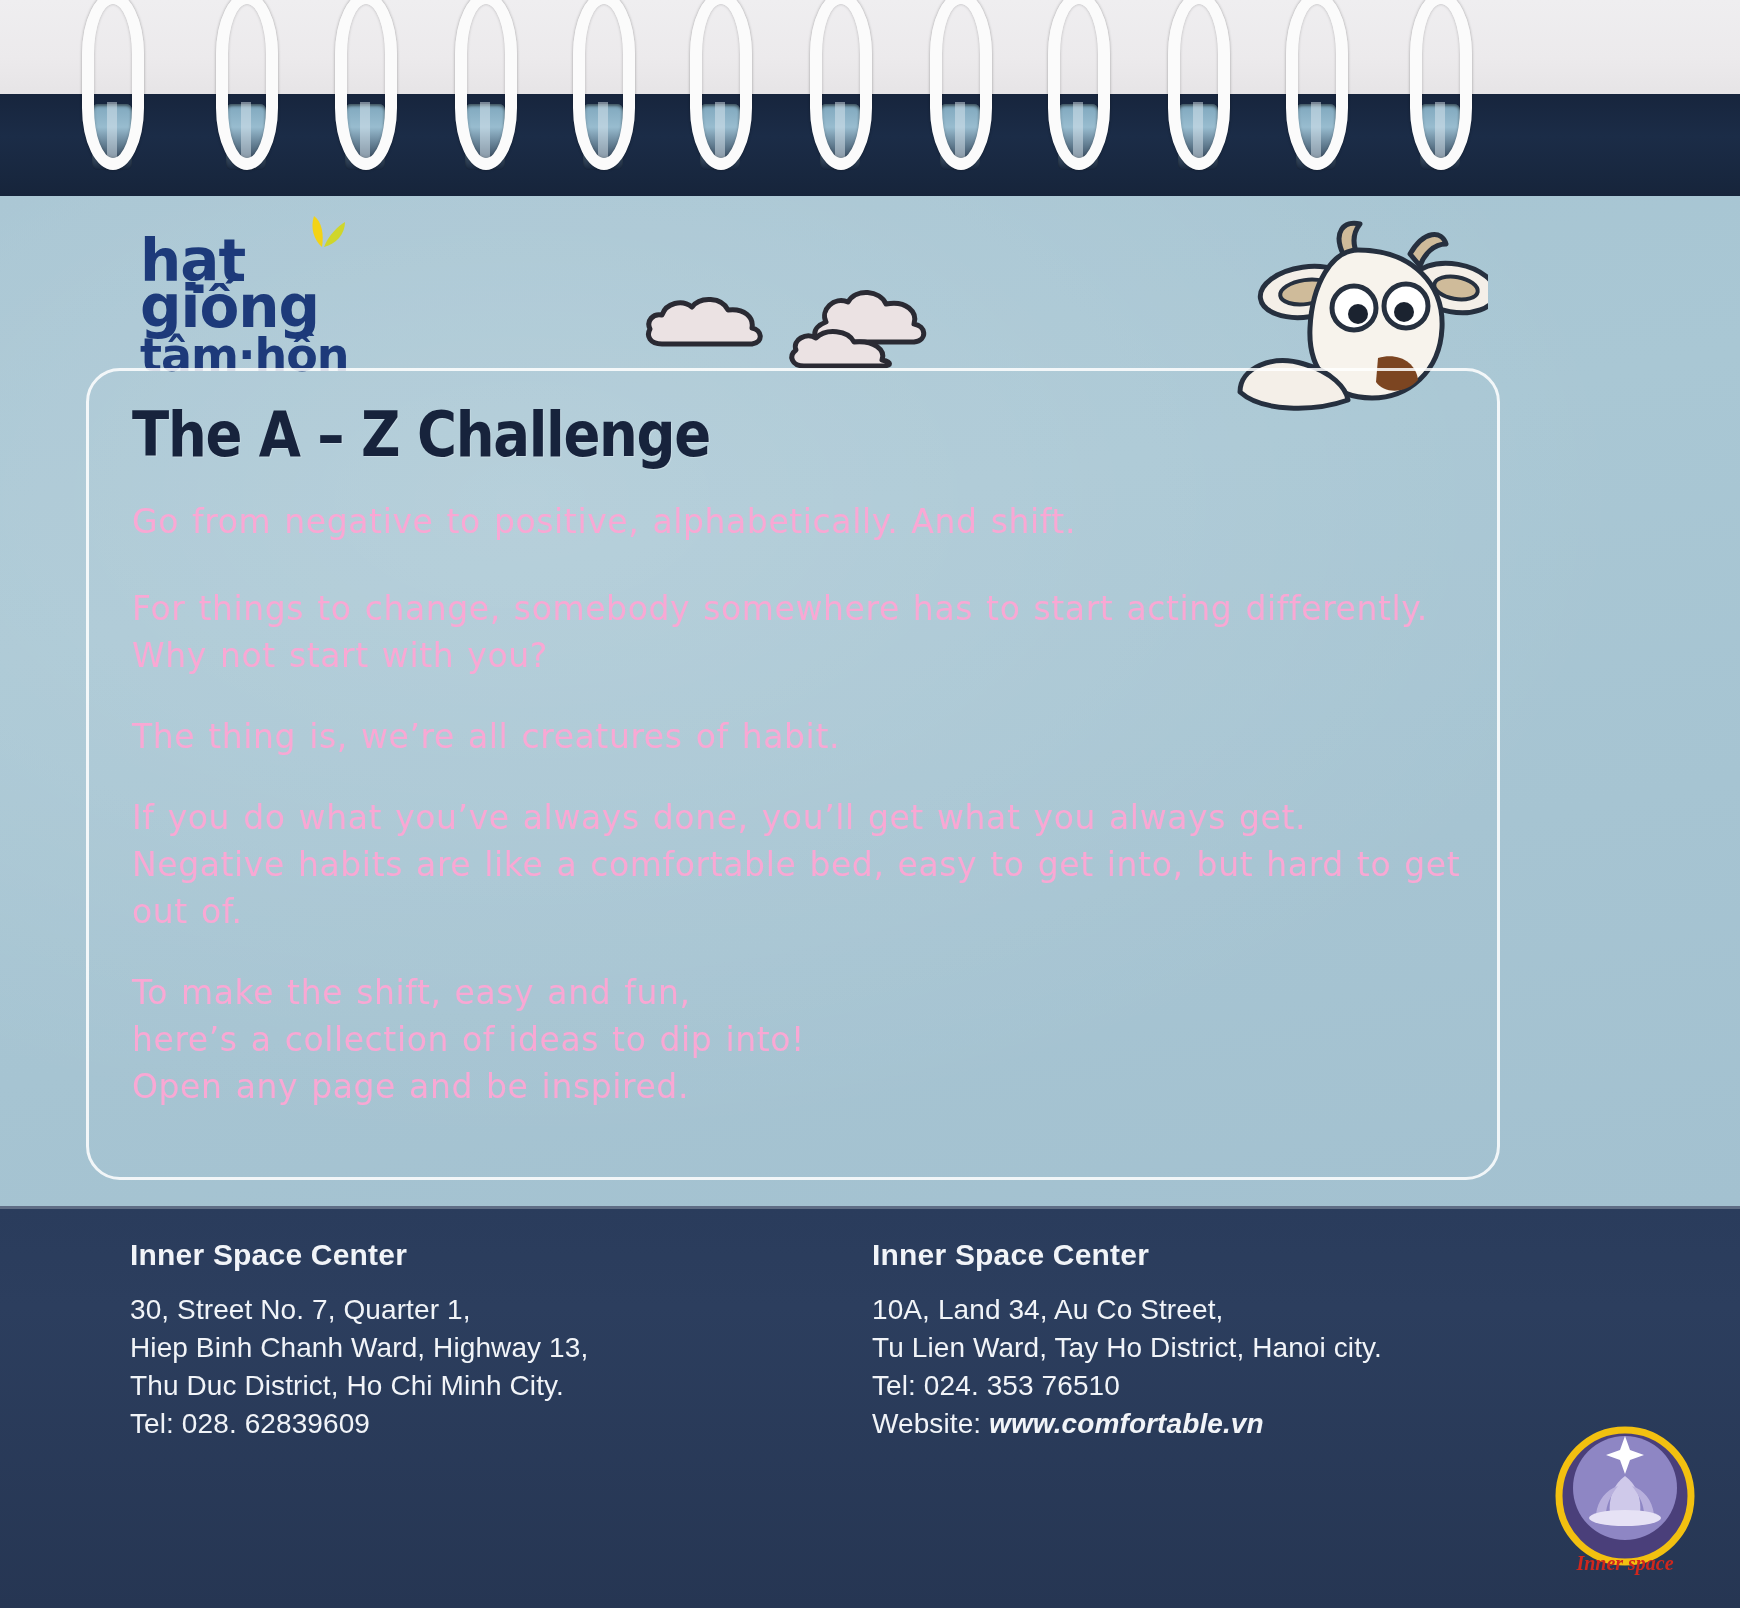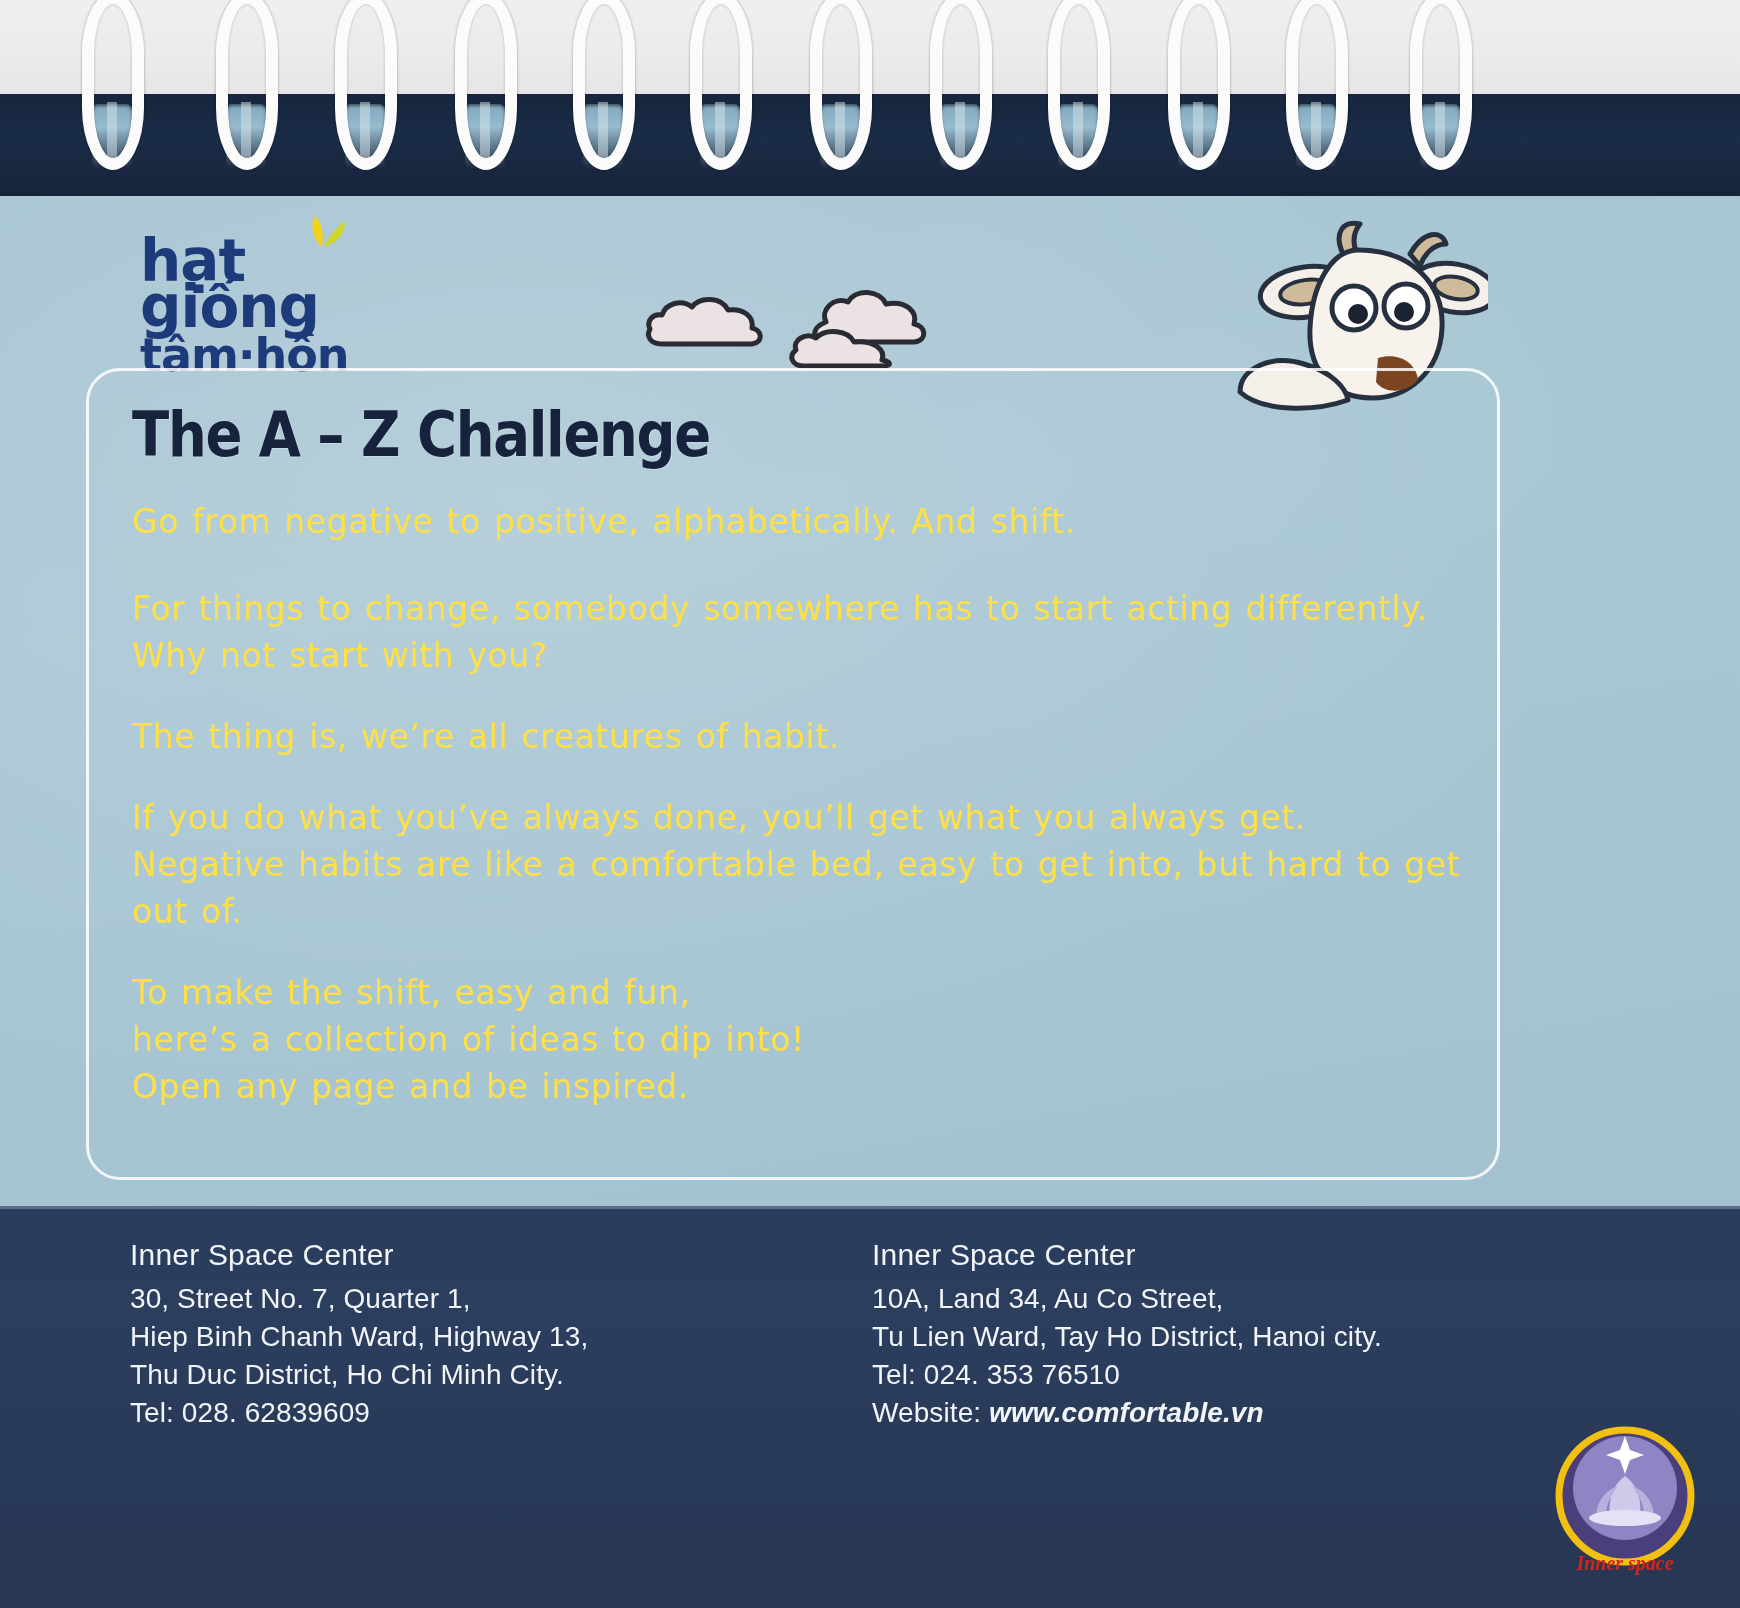--- a/index.html
+++ b/index.html
@@ -124,21 +124,21 @@
     text-shadow: 1px 1px 0 rgba(255,255,255,.25);
   }
 
   .copy {
     position: absolute;
     left: 132px; top: 498px;
     width: 1330px;
     font-family: "DejaVu Sans", sans-serif;
     font-size: 33px;
     line-height: 47px;
-    color: #fde047;
+    color: #f9a8d4;
     letter-spacing: .6px;
     word-spacing: 2px;
   }
   .copy p { margin: 0 0 34px 0; }
   .copy p:last-child { margin-bottom: 8px; }
   .copy .lead { margin-bottom: 40px; }
 
   
   .footer {
     position: absolute;
@@ -148,22 +148,22 @@
   }
   .footer:before{
     content:"";
     position:absolute; left:0; top:0; width:100%; height:3px;
     background: rgba(255,255,255,.25);
   }
   .fcol { position: absolute; color: #f1f4f8; }
   .fcol.left { left: 130px; top: 1238px; }
   .fcol.right { left: 872px; top: 1238px; }
   .fcol h3 {
-    font-size: 30px; font-weight: normal; line-height: 34px;
-    margin-bottom: 8px; letter-spacing: .2px;
+    font-size: 30px; font-weight: bold; line-height: 34px;
+    margin-bottom: 19px; letter-spacing: .2px;
   }
   .fcol .line {
     font-size: 28px; line-height: 38px; letter-spacing: .1px;
     white-space: nowrap;
   }
   .fcol .line .lbl { font-weight: normal; }
   .fcol .line .url { font-weight: bold; font-style: italic; }
 
   .isp-logo { position: absolute; left: 1540px; top: 1418px; width: 170px; height: 175px; }
 </style>

